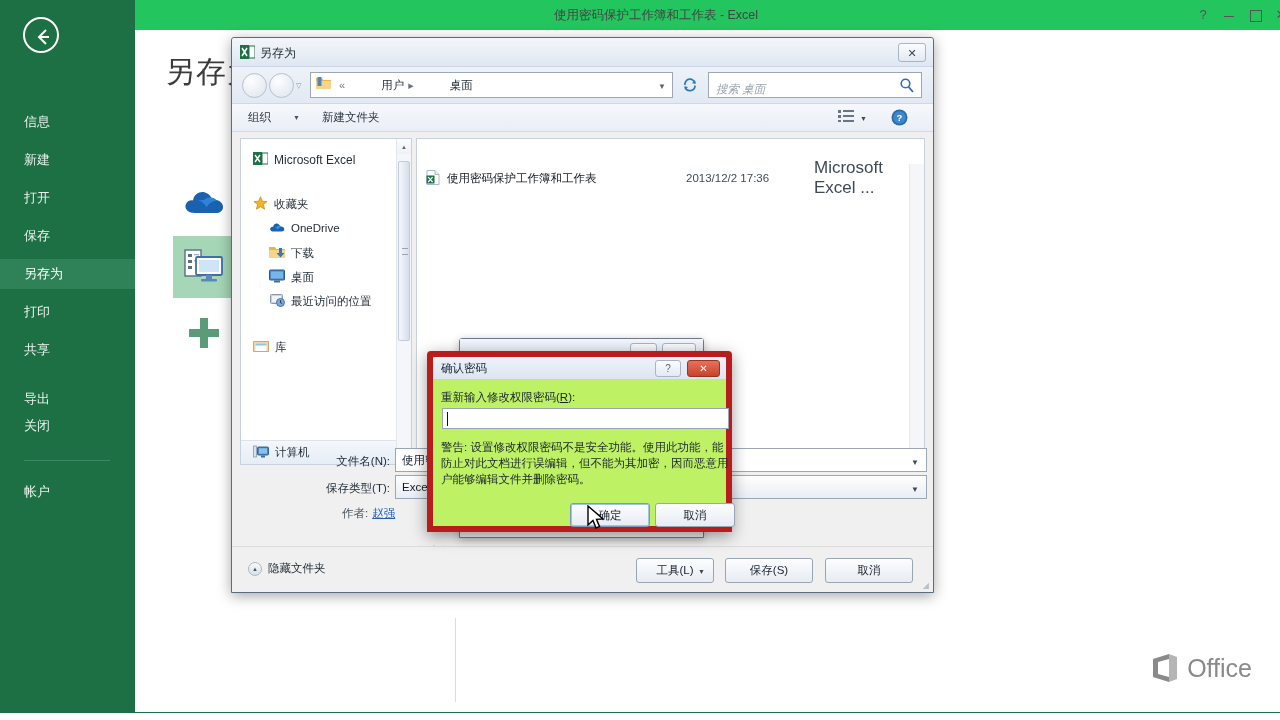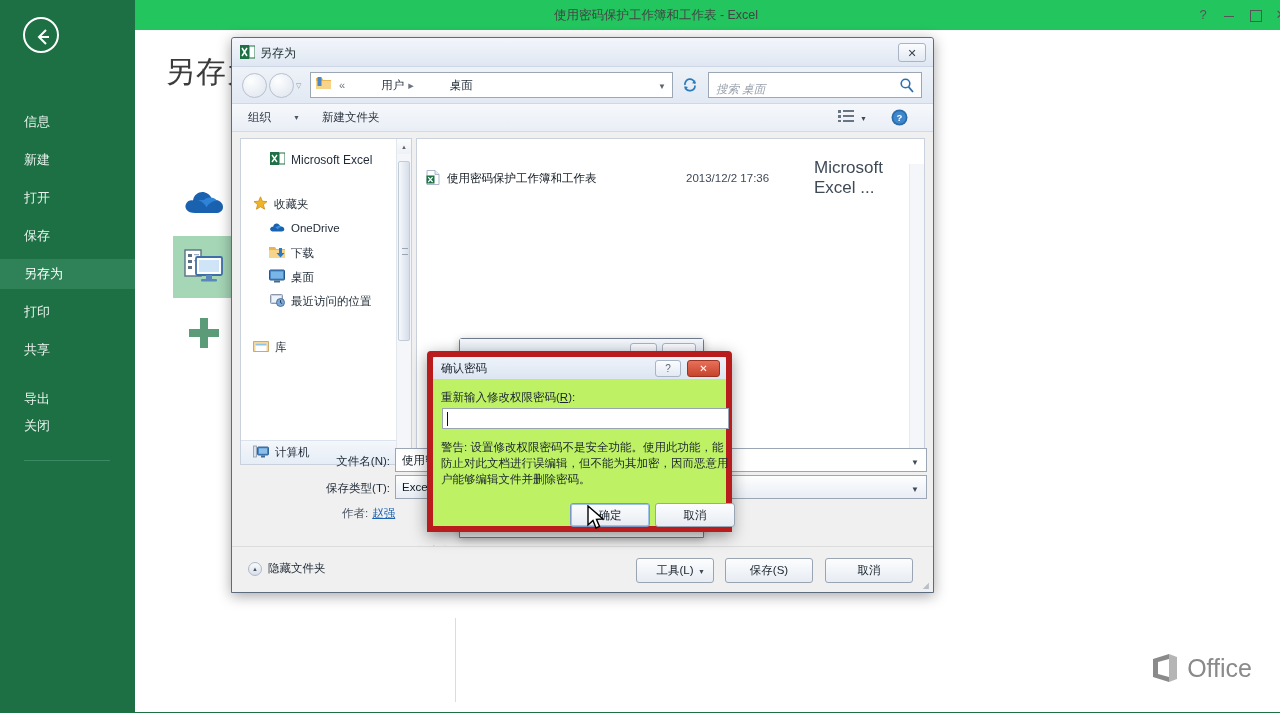--- a/index.html
+++ b/index.html
@@ -141,21 +141,21 @@
   #tb-view { position:absolute; right:66px; top:5px; display:flex; align-items:center; gap:6px; }
   #tb-view-caret { font-size:7px; color:#3d4853; }
   #tb-help { position:absolute; right:25px; top:5px; }
 
   
   #sa-navpane {
     position:absolute; left:8px; top:100px; width:172px; bottom:127px;
     background:#ffffff; border:1px solid #c9d1dc; overflow:hidden;
   }
   .np-row { position:absolute; left:0; display:flex; align-items:center; gap:6px; font-size:11.5px; color:#1f2a36; white-space:nowrap; }
-  .np-root { padding-left:29px; font-size:12px; }
+  .np-root { padding-left:12px; font-size:12px; }
   .np-group { padding-left:12px; }
   .np-child { padding-left:28px; }
   #np-computer-row {
     position:absolute; left:0; right:0; height:24px; display:flex; align-items:center; gap:6px;
     padding-left:12px; font-size:11.5px; color:#1f2a36;
     background:linear-gradient(#f4f7fb,#e6edf6); border-top:1px solid #dbe3ee;
   }
   #np-scrollbar { position:absolute; right:0; top:0; bottom:0; width:15px; background:#f4f6f9; border-left:1px solid #e2e7ee; }
   .np-sb-arrow { position:absolute; left:0; width:14px; height:15px; background:linear-gradient(#fbfcfd,#eef1f6); display:flex;align-items:center;justify-content:center; font-size:6px; color:#5a6472; }
   #np-sb-up { top:0; }
@@ -306,20 +306,21 @@
     <div class="rail-item" style="top:107px">信息</div>
     <div class="rail-item" style="top:145px">新建</div>
     <div class="rail-item" style="top:183px">打开</div>
     <div class="rail-item" style="top:221px">保存</div>
     <div class="rail-item active" style="top:259px">另存为</div>
     <div class="rail-item" style="top:297px">打印</div>
     <div class="rail-item" style="top:335px">共享</div>
     <div class="rail-item" style="top:384px">导出</div>
     <div class="rail-item" style="top:411px">关闭</div>
     <div id="rail-divider" style="top:460px"></div>
+    <div class="rail-item" style="top:477px">帐户</div>
   </div>
 
   <div id="backstage">
     <div id="bs-title">另存为</div>
 
     <div class="place" id="place-onedrive">
       <svg width="44" height="30" viewBox="0 0 44 30">
         <path d="M13 27 C5 27 2 22 4 18 C5.5 14.5 9 14 11 14.5 C12 8 18 5 23 6.5 C27 7.7 29.5 11 30 14 C36 13 41 16.5 41 21 C41 25 37.5 27 34 27 Z" fill="#1a62b0"></path>
         <path d="M22 14 C26 10.5 32 11 35 14.5 C30 15 26 18 24.5 21.5 C23 18 20 15 16 14.2 Z" fill="#2f83d6"></path>
       </svg>

